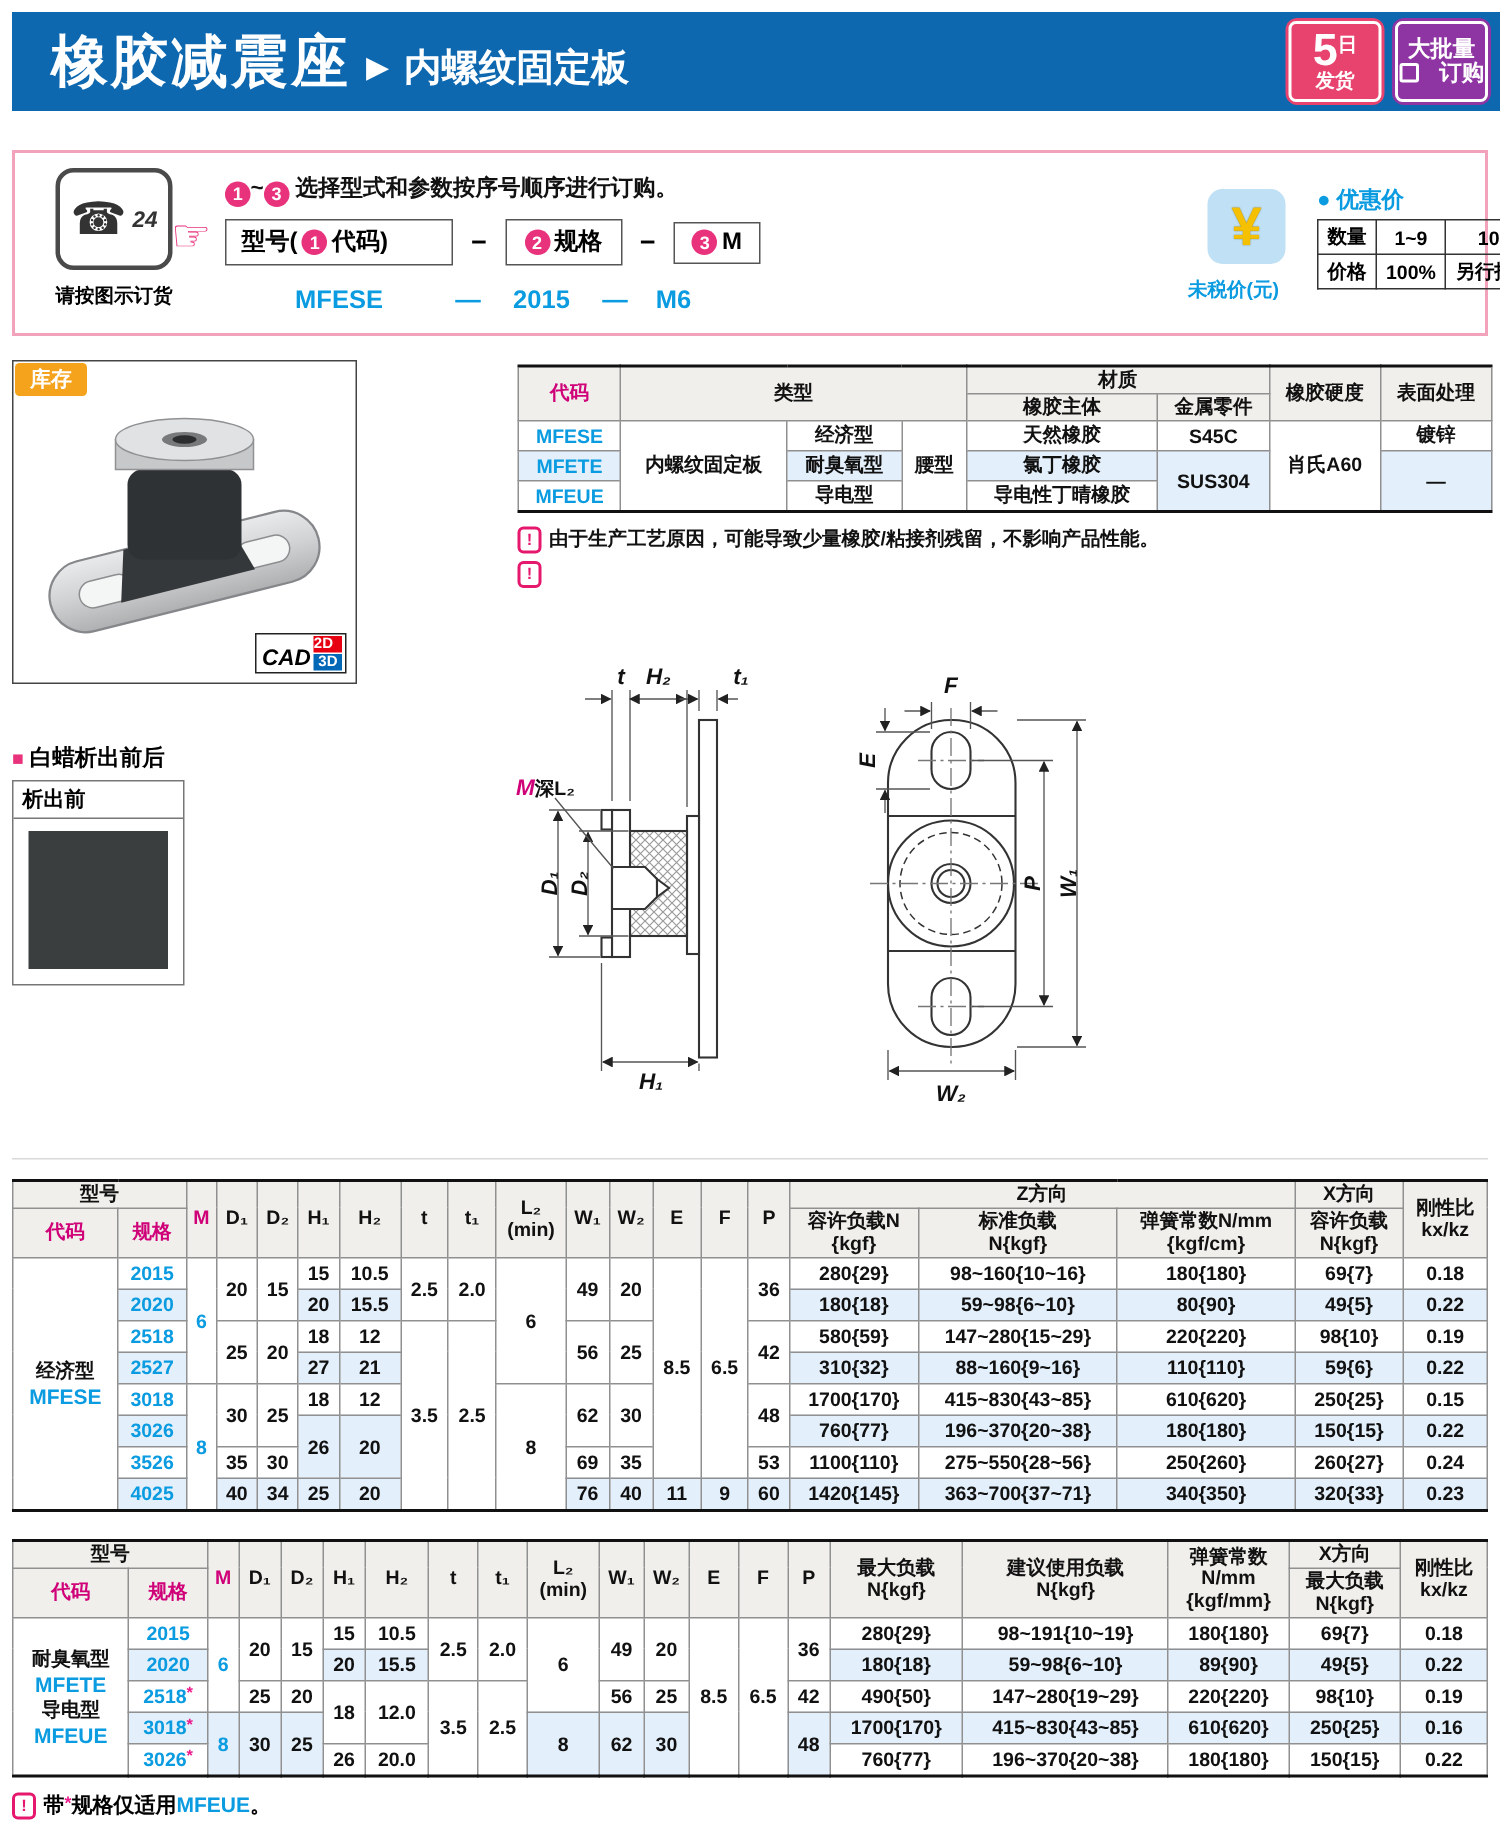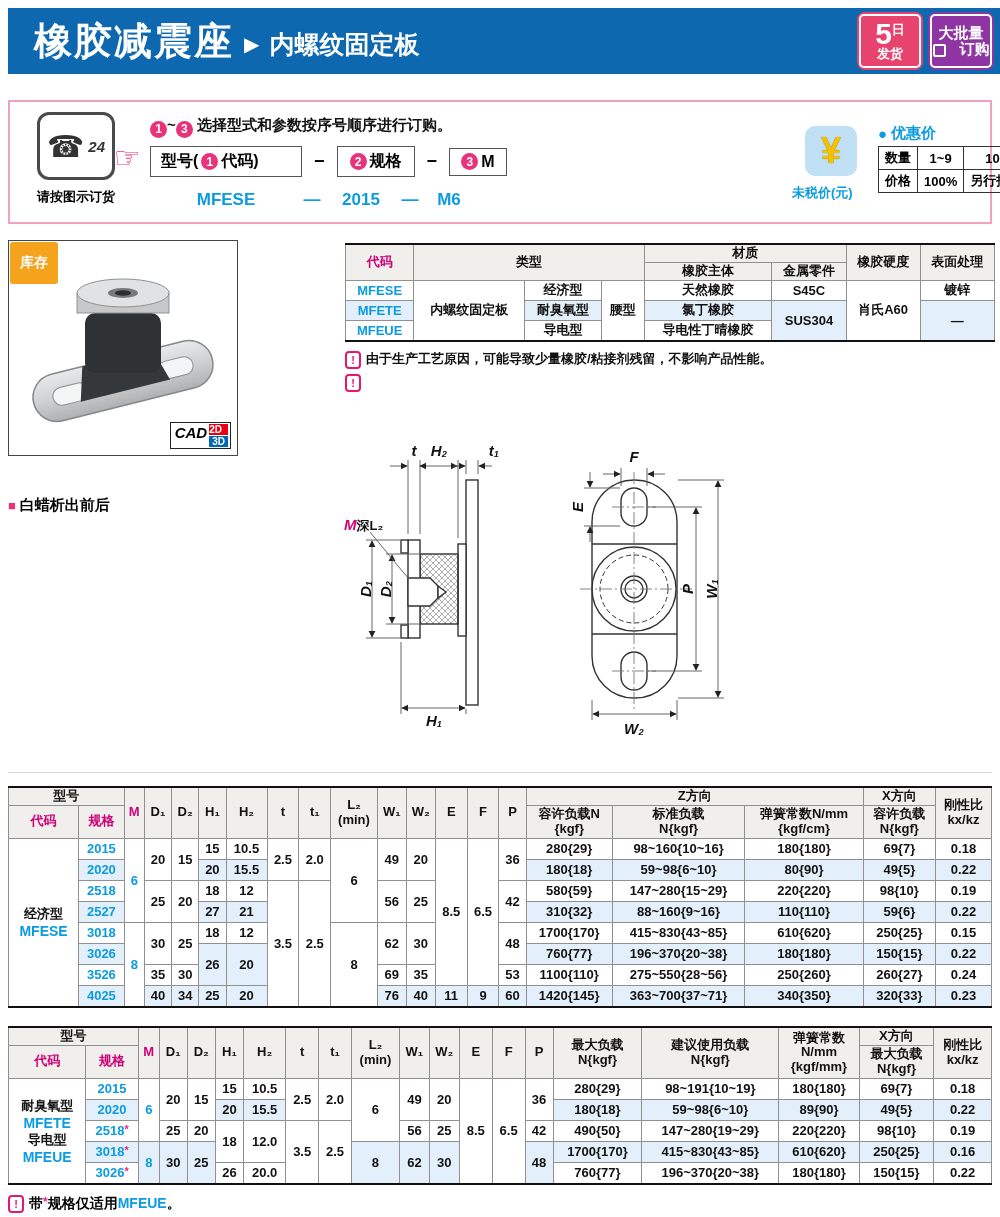--- a/index.html
+++ b/index.html
@@ -17,21 +17,21 @@
   .badge .in{border:2px solid #fff;border-radius:5px;height:100%;box-sizing:border-box;
              display:flex;flex-direction:column;align-items:center;justify-content:center;
              color:#fff;font-weight:bold;line-height:1.05}
   .badge-day{background:#e8436e}
   .badge-bulk{background:#8f35a3}
   .badge-day .row1{display:flex;align-items:flex-start}
   .badge-day .num{font-size:30px;line-height:26px}
   .badge-day .unit{font-size:13px;margin-top:2px}
   .badge-day .sub{font-size:13px}
   .badge-bulk .l1{font-size:15px}
-  .badge-bulk .l2{font-size:15px;display:flex;align-items:flex-end;gap:14px}
+  .badge-bulk .l2{font-size:15px;display:flex;align-items:center;gap:14px}
   .click-ico{display:inline-block;width:9px;height:9px;border:2px solid #fff;border-radius:2px}
 
   
   #order-box{left:8px;top:100px;width:984px;height:124px;border:2px solid #f2a2bb;box-sizing:border-box;background:#fff}
   #phone-block{position:absolute;left:18px;top:10px;width:96px;text-align:center}
   #phone-frame{width:72px;height:62px;margin:0 auto;border:3px solid #4a4a4a;border-radius:12px;
                display:flex;align-items:center;justify-content:center;color:#333}
   #phone-frame .glyph{font-size:30px}
   #phone-frame .h24{font-size:15px;font-weight:bold;font-style:italic;margin-left:4px}
   #phone-label{font-size:13px;font-weight:bold;margin-top:8px;white-space:nowrap}
@@ -51,22 +51,22 @@
             color:#f5c000;font-size:36px;font-weight:bold;text-shadow:0 0 1px #8a6d00}
   #untaxed{left:782px;top:82px;width:84px;text-align:left;color:#0a9be0;font-weight:bold;font-size:13px}
   #discount-head{left:868px;top:22px;color:#0a9be0;font-weight:bold;font-size:15px;display:flex;align-items:center;gap:4px}
   #discount-head .dot{color:#0a9be0;font-size:15px}
   #price-table{left:868px;top:44px;border-collapse:collapse}
   #price-table td{border:1px solid #333;font-size:13px;font-weight:bold;text-align:center;padding:2px 6px;white-space:nowrap}
 
   
   #photo-box{left:8px;top:240px;width:230px;height:216px;border:1px solid #444;box-sizing:border-box;background:#fff}
   #stock-badge{left:10px;top:242px;background:#f5a21c;color:#fff;font-weight:bold;font-size:14px;
-               padding:12px 10px;border-radius:3px;z-index:3}
-  #cad-badge{position:absolute;right:6px;bottom:6px;display:flex;align-items:flex-start;border:1px solid #222;background:#fff;padding:1px 2px}
+               padding:2px 10px;border-radius:3px;z-index:3}
+  #cad-badge{position:absolute;right:6px;bottom:6px;display:flex;align-items:flex-end;border:1px solid #222;background:#fff;padding:1px 2px}
   #cad-badge .cad{font-weight:bold;font-size:15px;font-style:italic;margin:0 2px}
   #cad-badge .dd{display:flex;flex-direction:column;gap:1px}
   #cad-badge .d2{background:#e60012;color:#fff;font-size:10px;font-weight:bold;padding:0 0}
   #cad-badge .d3{background:#0068b7;color:#fff;font-size:10px;font-weight:bold;padding:0 3px}
 
   
   #wax-head{left:8px;top:496px;font-size:15px;font-weight:bold;display:flex;align-items:center;gap:4px}
   #wax-head .sq{color:#e8327c;font-size:13px}
   #wax-boxes{left:8px;top:520px;display:flex}
   .wax-box{width:115px;border:1px solid #777;box-sizing:border-box;background:#fff}
@@ -283,20 +283,24 @@
   <div class="note-line">
     <span class="warn">!</span>
   </div>
 </div>
 
 <div class="abs" id="wax-head">
   <span class="sq">■</span>
   <span>白蜡析出前后</span>
 </div>
 <div class="abs" id="wax-boxes">
+  <div class="wax-box">
+    <div class="lbl">析出前</div>
+    <div class="wax-img tex-before" style="margin:8px 10px 10px 10px"></div>
+  </div>
 </div>
 
 <svg class="abs" id="diagram" viewBox="0 0 655 344">
   <defs>
     <marker id="ar" viewBox="0 0 10 10" refX="9" refY="5" markerWidth="8" markerHeight="8" orient="auto-start-reverse">
       <path d="M0,0L10,5L0,10z" fill="#222"></path>
     </marker>
     <pattern id="hatch" patternUnits="userSpaceOnUse" width="6" height="6">
       <path d="M0,6 L6,0 M0,0 L6,6" stroke="#9a9a9a" stroke-width="0.8"></path>
     </pattern>

